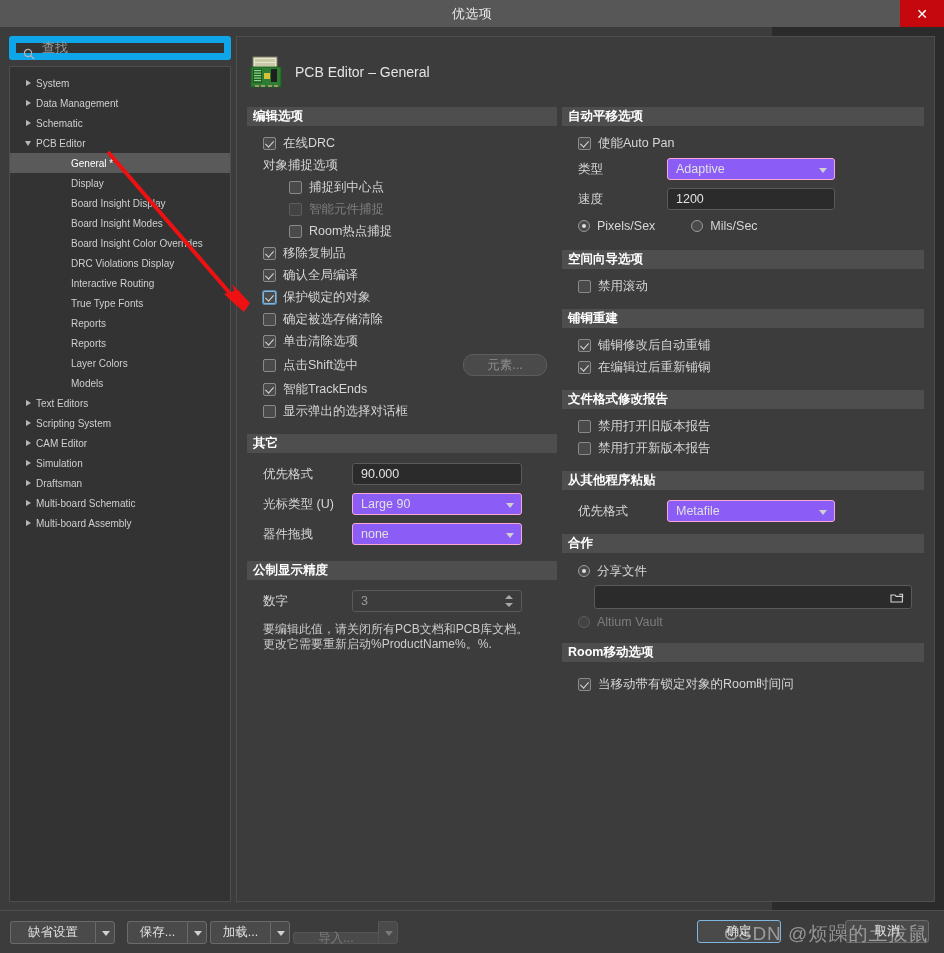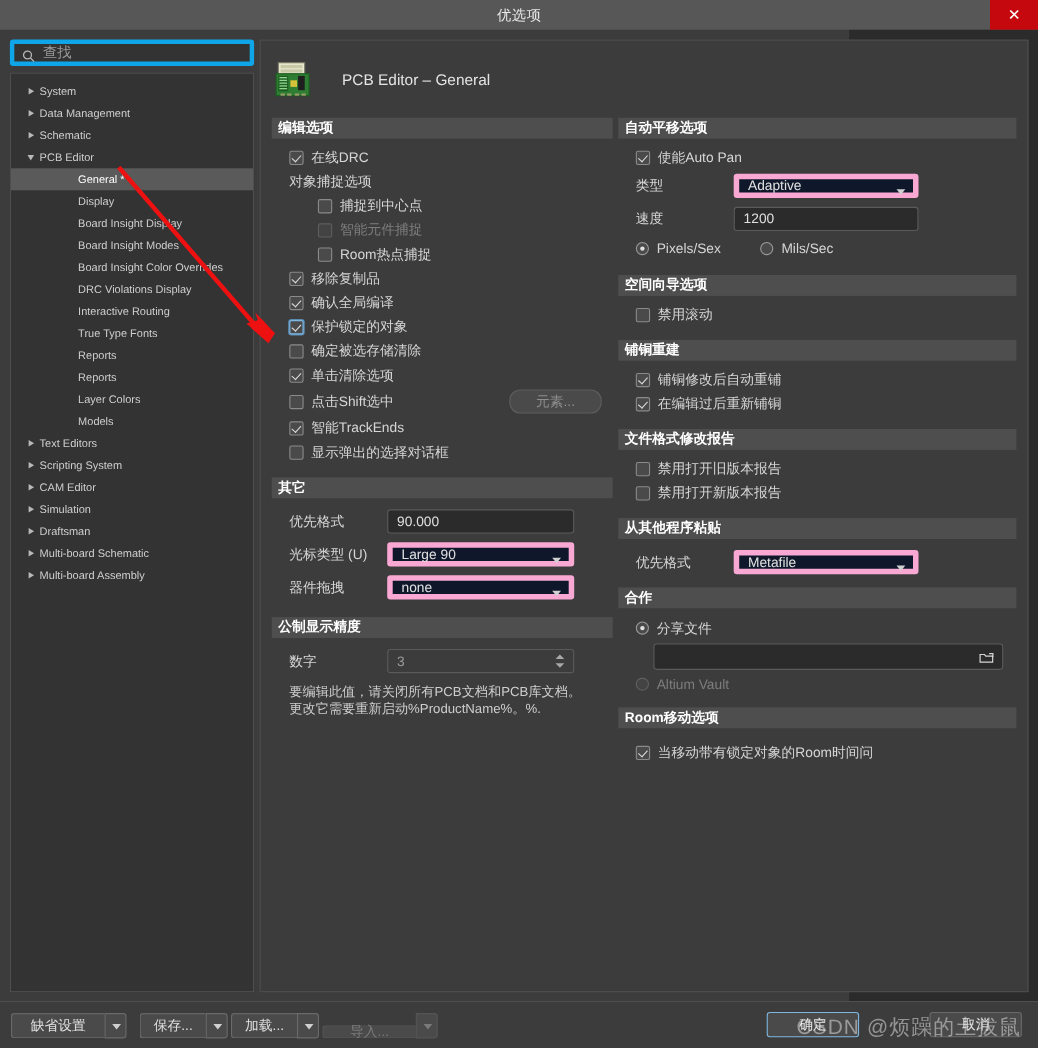--- a/index.html
+++ b/index.html
@@ -25,21 +25,21 @@
     position: absolute; right: 0; top: 0; width: 44px; height: 27px;
     background: #c4080e; color: #fff; font-size: 14px;
     display: flex; align-items: center; justify-content: center;
     cursor: pointer;
   }
 
   
   .sidebar { position: absolute; left: 9px; top: 36px; width: 222px; height: 866px; }
   .search {
     position: relative; width: 222px; height: 24px;
-    background: #333333; border: 4px solid #0ea5e9; border-radius: 3px;
+    background: #333333; border: 7px solid #0ea5e9; border-radius: 3px;
     display: flex; align-items: center; padding-left: 26px;
   }
   .search .ph { color: #9a9a9a; font-size: 13px; }
   .search .mag {
     position: absolute; left: 7px; top: 5px; width: 12px; height: 12px;
   }
   .tree {
     position: absolute; left: 0; top: 30px; width: 222px; height: 836px;
     background: #333333; border: 1px solid #4e4e4e;
     padding: 6px 0 0 0; overflow: hidden;
@@ -56,21 +56,21 @@
   .tri-d { width:0;height:0;border-top:5px solid #b9b9b9;border-right:3.5px solid transparent;border-left:3.5px solid transparent; }
   .tnode.lvl0 { padding-left: 10px; }
   .tnode.lvl1 { padding-left: 45px; }
   .tnode.sel { background: #5a5a5a; color: #ffffff; }
 
   
   .main {
     position: absolute; left: 236px; top: 36px; width: 699px; height: 866px;
     background: #3c3c3c; border: 1px solid #4e4e4e;
   }
-  .pagehead { position: absolute; left: 12px; top: 18px; display: flex; align-items: center; gap: 28px; }
+  .pagehead { position: absolute; left: 12px; top: 18px; display: flex; align-items: center; gap: 12px; }
   .pagehead .ttl { font-size: 14px; color: #e4e4e4; }
   .pcbicon { width: 34px; height: 34px; position: relative; }
 
   .col-l { position: absolute; left: 10px; top: 70px; width: 310px; }
   .col-r { position: absolute; left: 325px; top: 70px; width: 362px; }
 
   .sechead {
     height: 19px; background: #4e4e4e; color: #ffffff;
     font-weight: bold; font-size: 12.5px;
     display: flex; align-items: center; padding-left: 6px;
@@ -106,21 +106,21 @@
   .radio.dis { border-color:#5f5f5f; background:#434343; }
 
   .fieldrow { display: flex; align-items: center; height: 30px; }
   .flabel { width: 105px; font-size: 12.5px; color: #d6d6d6; padding-left: 16px; }
   .input {
     height: 22px; background: #2b2b2b; border: 1px solid #5a5a5a; border-radius: 3px;
     color: #e0e0e0; font-size: 12.5px; display: flex; align-items: center;
     padding: 0 8px; cursor: text;
   }
   .select {
-    height: 22px; background: #0f172a; border: 5px solid #f9a8d4; border-radius: 3px;
+    height: 22px; background: #8b5cf6; border: 1px solid #f9a8d4; border-radius: 3px;
     color: #e0e0e0; font-size: 12.5px; display: flex; align-items: center;
     padding: 0 8px; position: relative; cursor: pointer;
   }
   .select .cav {
     position: absolute; right: 7px; top: 9px;
     width:0;height:0;border-top:5px solid #d0d0d0;border-left:4px solid transparent;border-right:4px solid transparent;
   }
   .spin { position: relative; }
   .spin .up, .spin .dn {
     position:absolute; right:8px; width:0;height:0;

